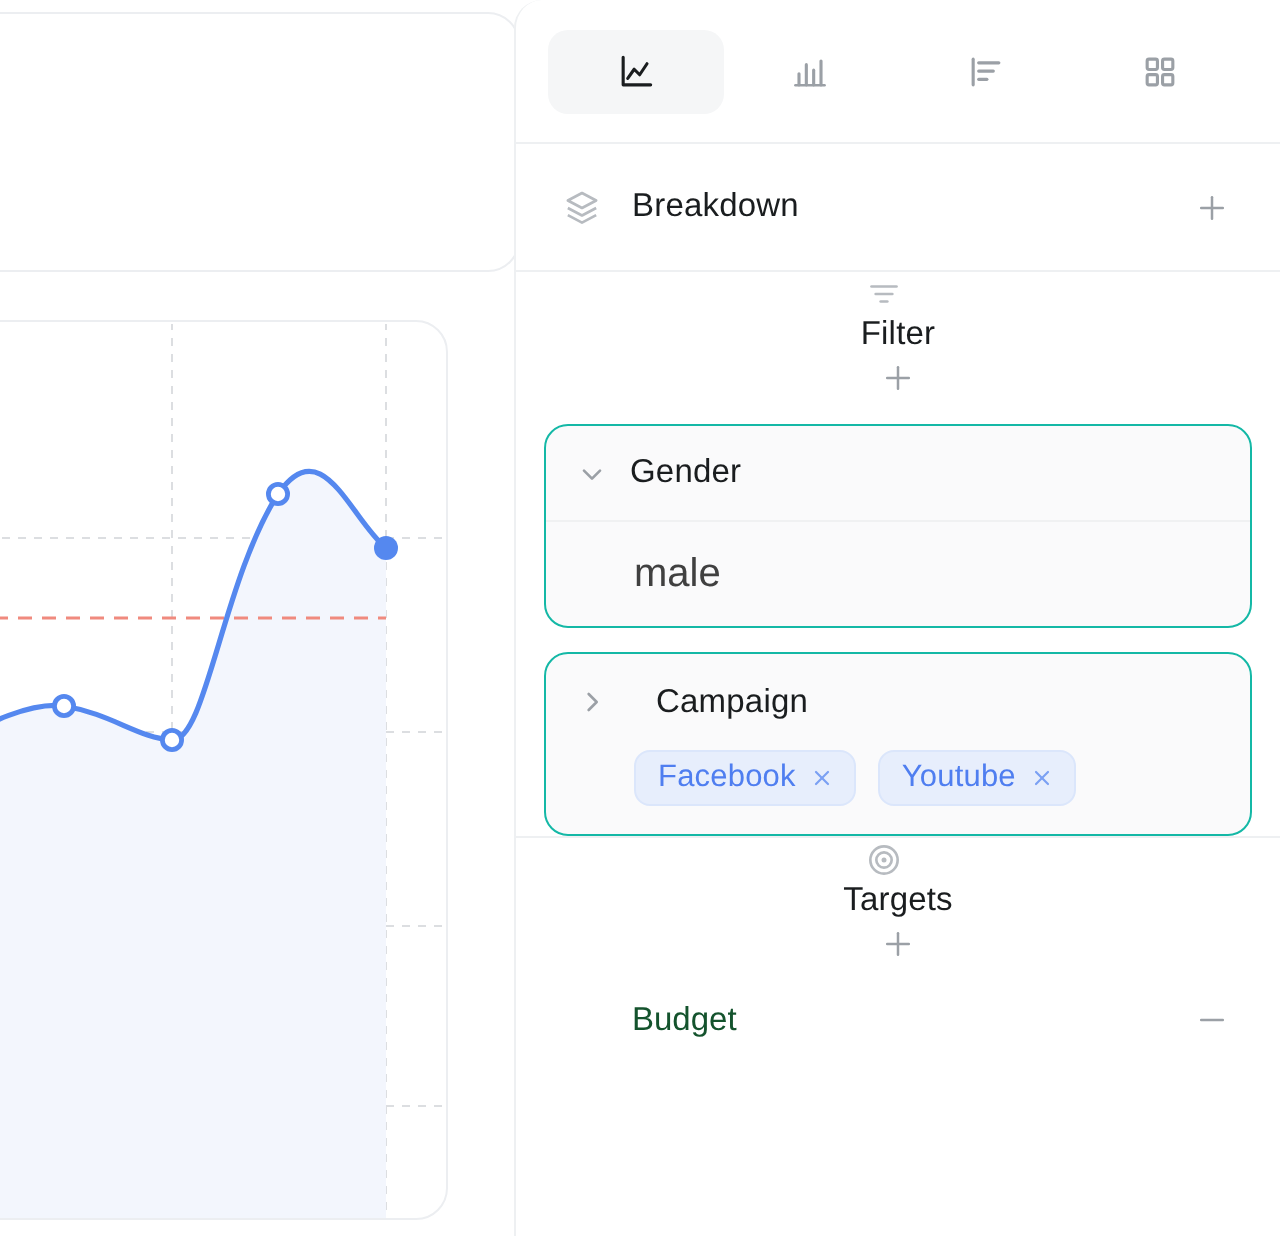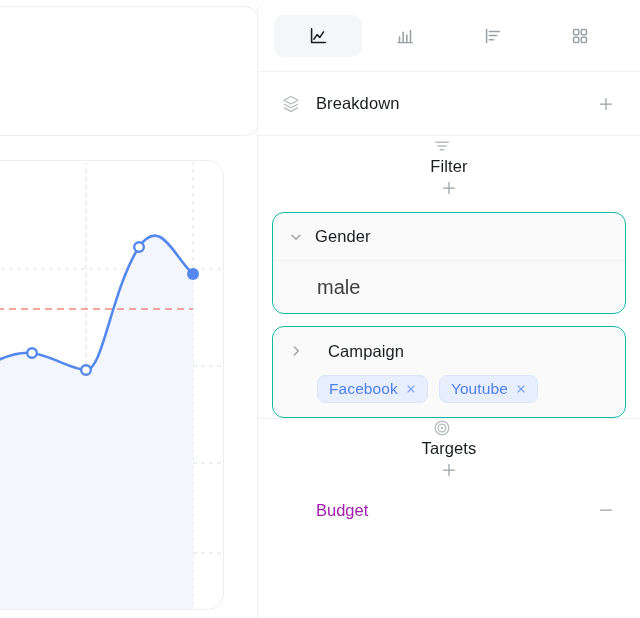--- a/index.html
+++ b/index.html
@@ -98,21 +98,20 @@
   .tab svg { display: block; }
 
   
   .section-row {
     height: 64px;
     display: flex;
     align-items: center;
     padding: 0 22px 0 22px;
     box-sizing: border-box;
     border-bottom: 1px solid #eef0f2;
-    justify-content: flex-end;
   }
   .section-row.noborder { border-bottom: none; flex-direction: column; }
   .sec-icon {
     width: 22px; height: 22px;
     margin-right: 14px;
     display: flex; align-items: center; justify-content: center;
     flex: 0 0 auto;
   }
   .sec-title {
     font-size: 16.5px;
@@ -211,21 +210,21 @@
   }
   .budget-row {
     height: 56px;
     display: flex;
     align-items: center;
     padding: 0 22px 0 22px;
     box-sizing: border-box;
   }
   .budget-label {
     font-size: 16.5px;
-    color: #a21caf;
+    color: #14532d;
     flex: 1 1 auto;
     padding-left: 36px;
     box-sizing: border-box;
   }
 </style>
 </head>
 <body>
 
 <div id="app">
 

